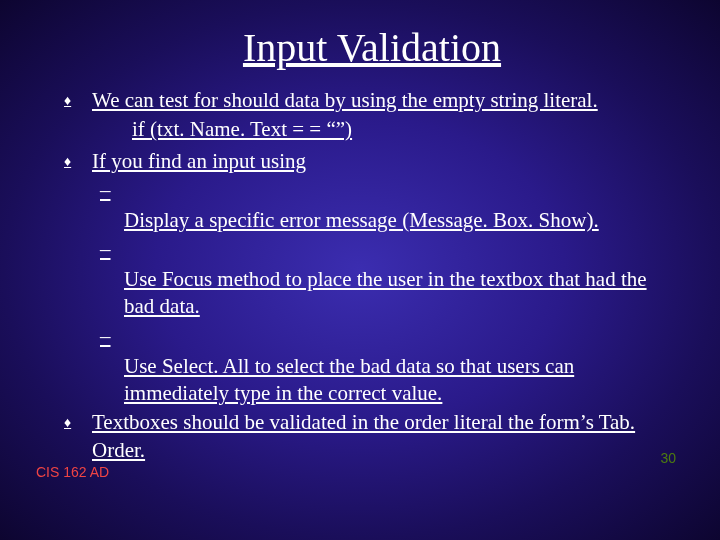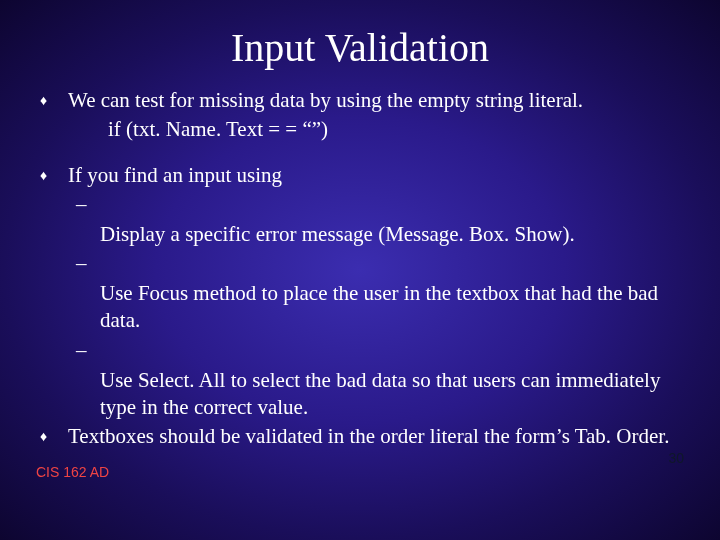--- a/index.html
+++ b/index.html
@@ -6,22 +6,23 @@
   html, body { width: 720px; height: 540px; overflow: hidden; }
   body {
     background: radial-gradient(ellipse at center, #3b2db0 0%, #2a1a8a 40%, #1a0e5a 70%, #0d0530 100%);
     font-family: "Times New Roman", Times, serif;
     color: #ffffff;
     position: relative;
   }
   .slide {
     width: 720px;
     height: 484px;
-    padding: 20px 40px 40px 40px;
+    padding: 20px 40px 40px 64px;
     position: relative;
+    text-decoration: underline;
   }
   .title {
     text-align: center;
     font-size: 40px;
     font-weight: normal;
     margin-bottom: 16px;
     margin-top: 4px;
   }
   .content {
     font-size: 21px;
@@ -36,21 +37,21 @@
     width: 28px;
     text-align: left;
     font-size: 14px;
     padding-top: 5px;
   }
   .bullet-l1 .text {
     flex: 1 1 auto;
   }
   .indent-code {
     padding-left: 68px;
-    margin-bottom: 18px;
+    margin-bottom: 4px;
   }
   .bullet-l2 {
     display: flex;
     padding-left: 36px;
     margin-bottom: 2px;
   }
   .bullet-l2 .marker {
     flex: 0 0 auto;
     width: 24px;
     text-align: left;
@@ -62,38 +63,38 @@
   .footer-left {
     position: absolute;
     left: 36px;
     bottom: 4px;
     font-size: 14px;
     font-family: Arial, sans-serif;
     color: #ef4444;
   }
   .footer-right {
     position: absolute;
-    right: 36px;
+    right: 44px;
     bottom: 18px;
     font-size: 14px;
     font-family: Arial, sans-serif;
-    color: #0f172a;
+    color: #4d7c0f;
   }
 </style>
 </head>
 <body>
 
 <div class="slide">
   <h1 class="title">Input Validation</h1>
 
   <div class="content">
 
     <div class="bullet-l1">
       <span class="marker">♦</span>
-      <span class="text">We can test for missing data by using the empty string literal.</span>
+      <span class="text">We can test for should data by using the empty string literal.</span>
     </div>
     <div class="indent-code">if (txt. Name. Text = = “”)</div>
 
     <div class="bullet-l1">
       <span class="marker">♦</span>
       <span class="text">If you find an input using</span>
     </div>
     <div class="bullet-l2">
       <span class="marker">–</span>
       <span class="text">Display a specific error message (Message. Box. Show).</span>

